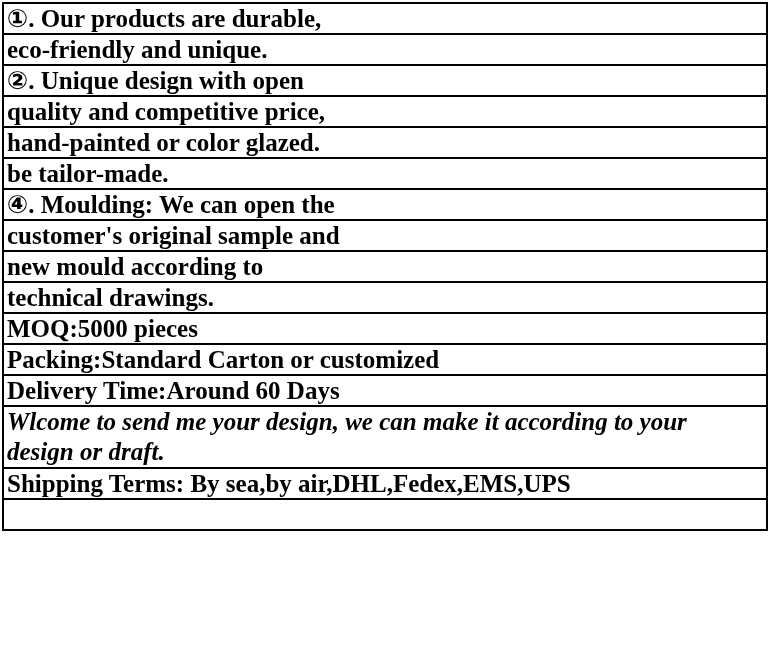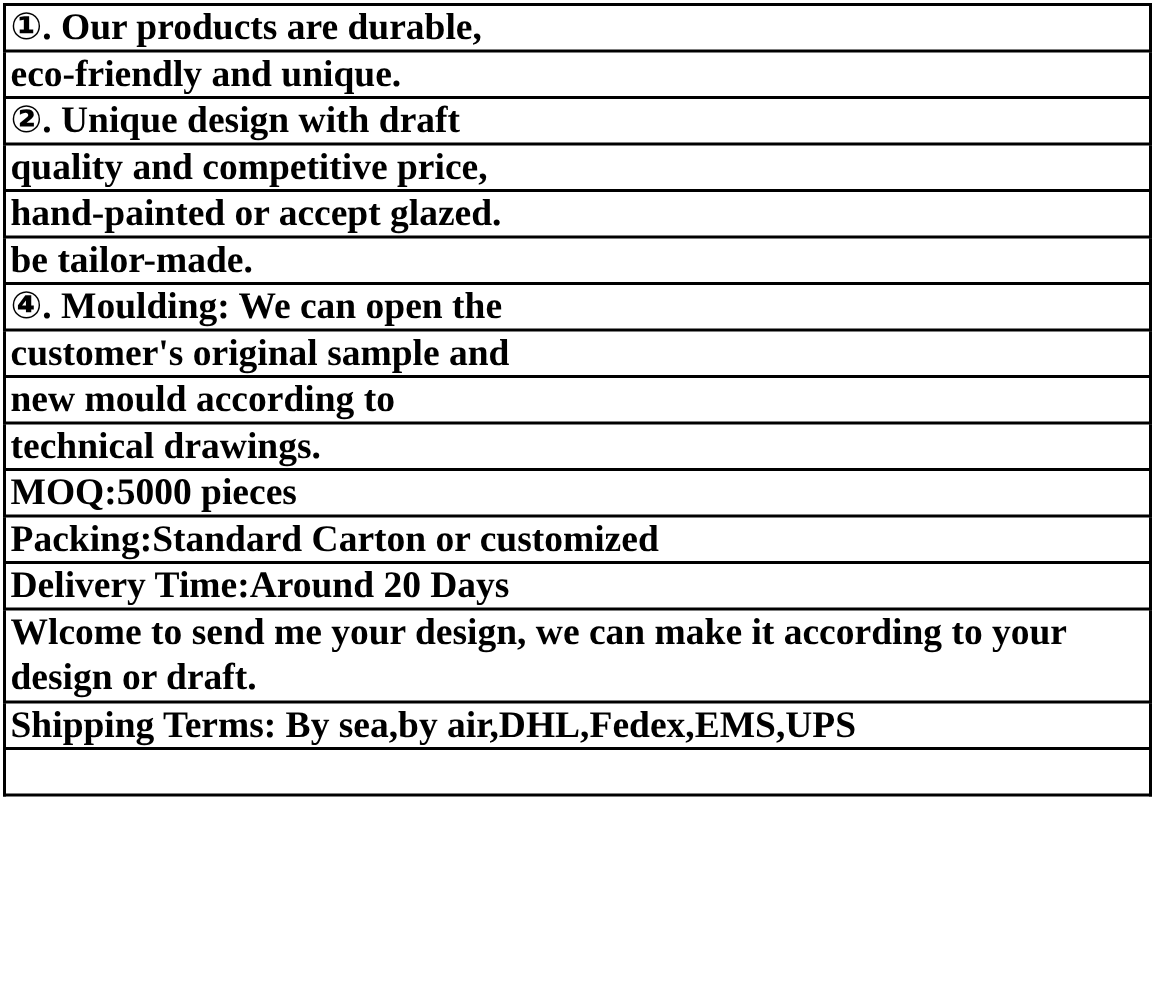--- a/index.html
+++ b/index.html
@@ -30,46 +30,47 @@
     height: 29px;
     line-height: 29px;
     padding: 0 0 0 3px;
     white-space: nowrap;
     overflow: hidden;
     vertical-align: middle;
     background: #ffffff;
   }
   table.spec-table td.double {
     height: 59px;
+    font-style: italic;
   }
   td.double .wrap-line {
     line-height: 30px;
     white-space: nowrap;
     overflow: hidden;
   }
 </style>
 </head>
 <body>
 
 <table class="spec-table">
   <tbody>
     <tr>
       <td>①. Our products are durable,</td>
     </tr>
     <tr>
       <td>eco-friendly and unique.</td>
     </tr>
     <tr>
-      <td>②. Unique design with draft</td>
+      <td>②. Unique design with open</td>
     </tr>
     <tr>
       <td>quality and competitive price,</td>
     </tr>
     <tr>
-      <td>hand-painted or accept glazed.</td>
+      <td>hand-painted or color glazed.</td>
     </tr>
     <tr>
       <td>be tailor-made.</td>
     </tr>
     <tr>
       <td>④. Moulding: We can open the</td>
     </tr>
     <tr>
       <td>customer's original sample and</td>
     </tr>
@@ -79,21 +80,21 @@
     <tr>
       <td>technical drawings.</td>
     </tr>
     <tr>
       <td>MOQ:5000 pieces</td>
     </tr>
     <tr>
       <td>Packing:Standard Carton or customized</td>
     </tr>
     <tr>
-      <td>Delivery Time:Around 20 Days</td>
+      <td>Delivery Time:Around 60 Days</td>
     </tr>
     <tr>
       <td class="double">
         <div class="wrap-line">Wlcome to send me your design, we can make it according to your</div>
         <div class="wrap-line">design or draft.</div>
       </td>
     </tr>
     <tr>
       <td>Shipping Terms: By sea,by air,DHL,Fedex,EMS,UPS</td>
     </tr>

